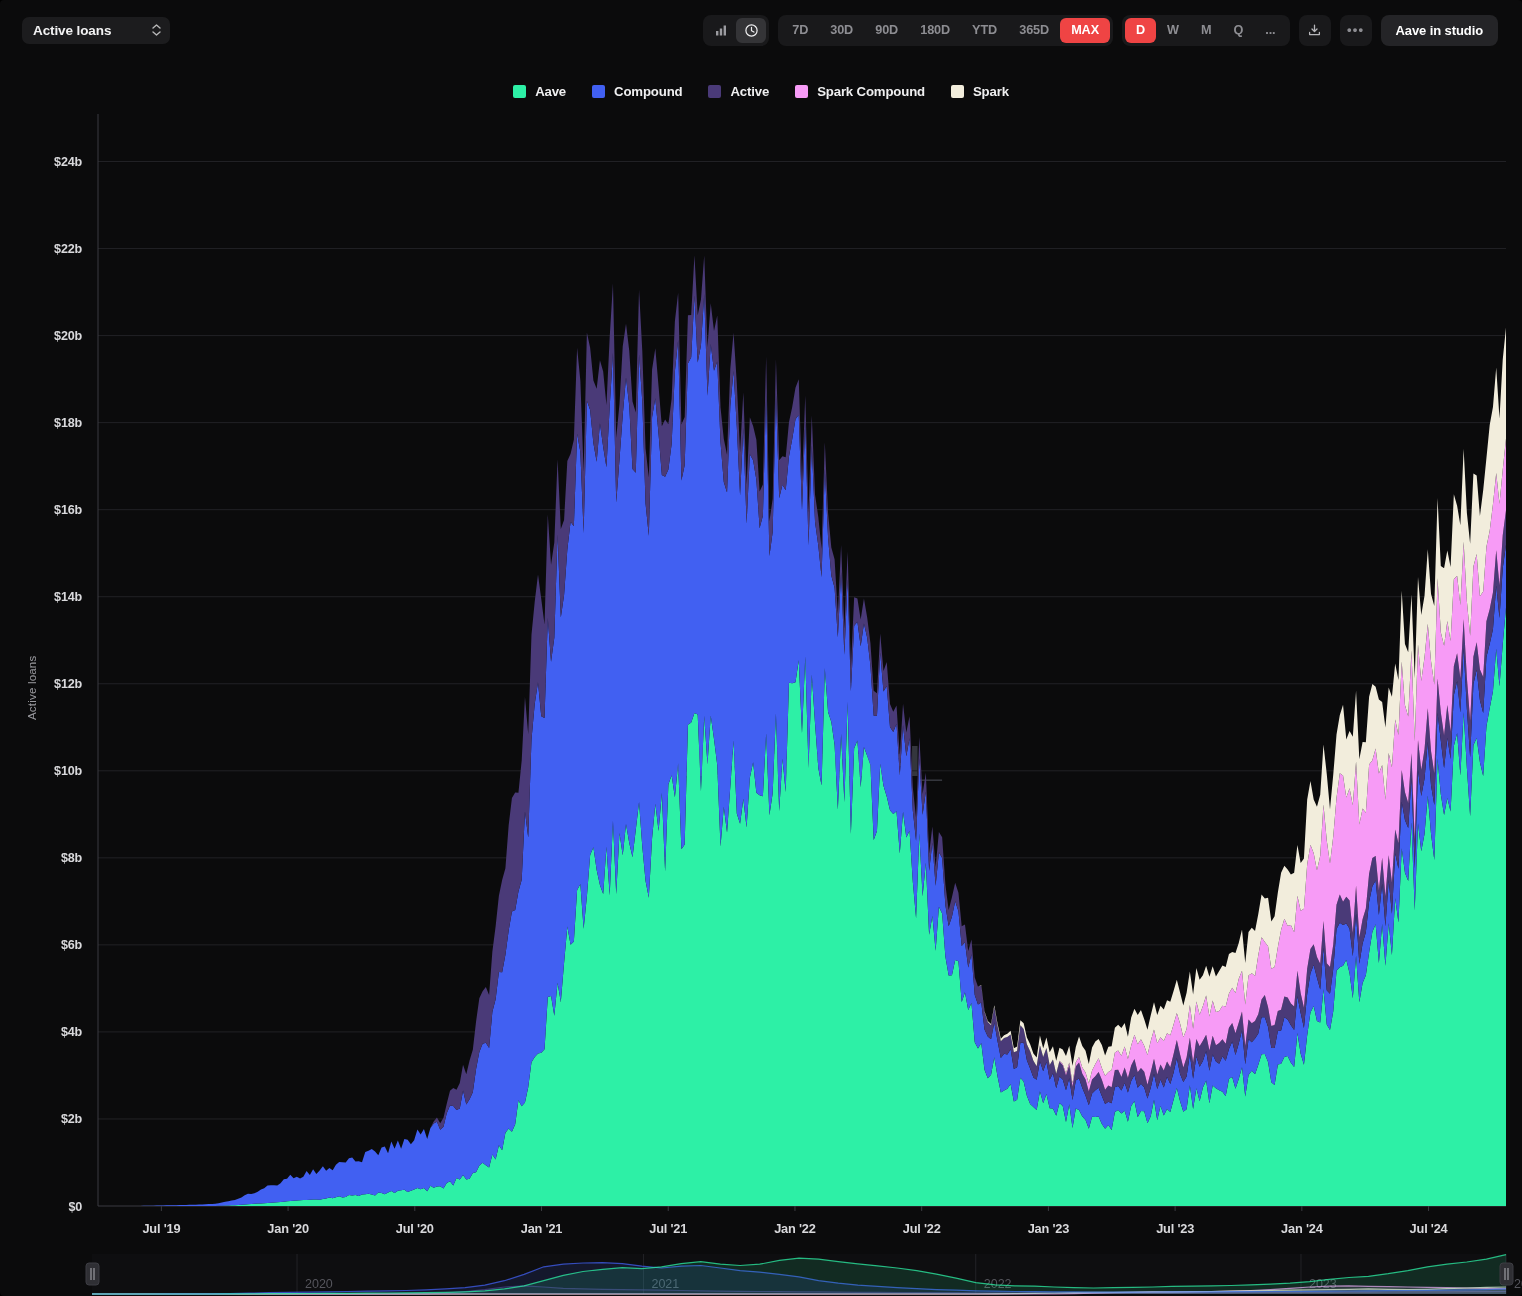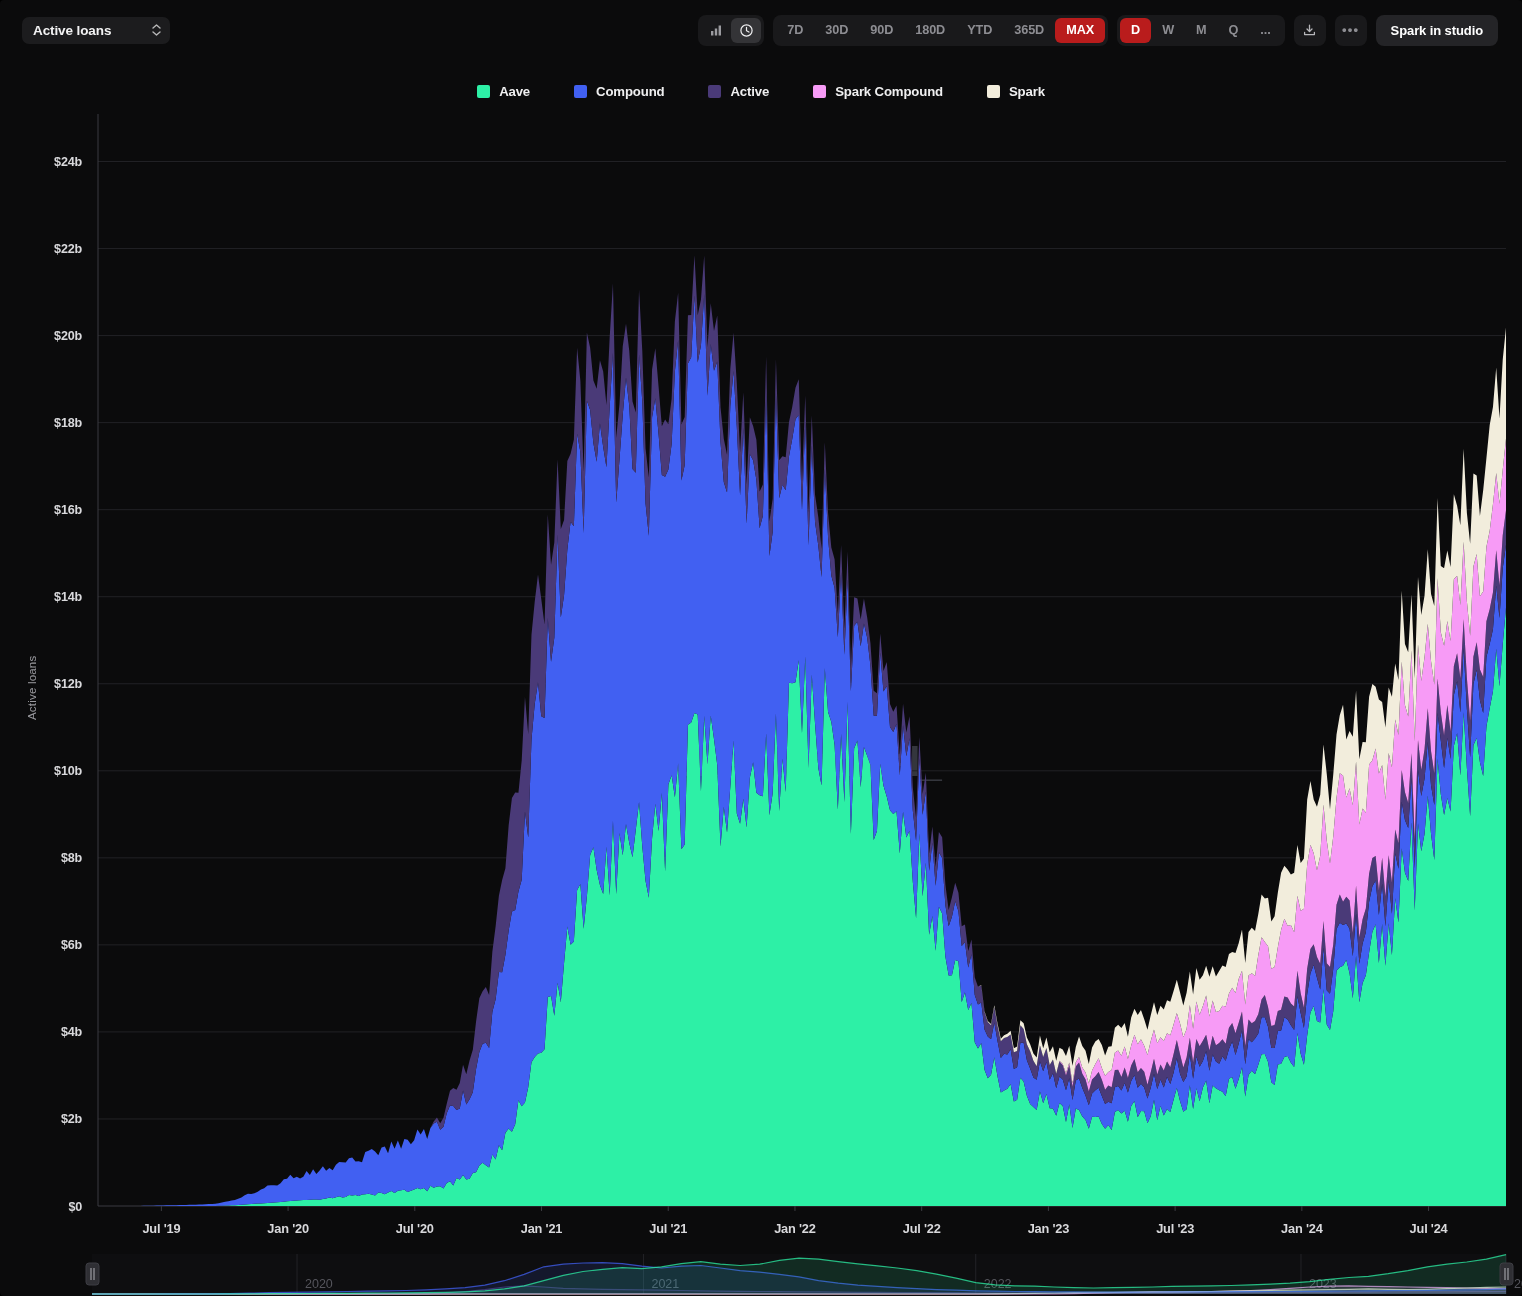--- a/index.html
+++ b/index.html
@@ -38,21 +38,21 @@
     display: flex; align-items: center;
     background: #19191b; border-radius: 8px; padding: 3px;
     height: 31px;
   }
   .seg-btn {
     display: flex; align-items: center; justify-content: center;
     height: 25px; padding: 0 11px; border-radius: 6px;
     font-size: 12.7px; font-weight: 700; color: #8d8d92;
     letter-spacing: -0.1px; white-space: nowrap;
   }
-  .seg-btn.active { background: #b91c1c; color: #fff; }
+  .seg-btn.active { background: #ef4444; color: #fff; }
   .icon-btn {
     display: flex; align-items: center; justify-content: center;
     width: 30px; height: 25px; border-radius: 6px; color: #9b9ba0;
   }
   .icon-btn.active { background: #343437; color: #f0f0f2; }
   .solo-btn {
     display: flex; align-items: center; justify-content: center;
     width: 32px; height: 31px; border-radius: 8px;
     background: #19191b; color: #b6b6ba;
   }
@@ -60,21 +60,21 @@
   .studio-btn {
     display: flex; align-items: center; justify-content: center;
     height: 31px; padding: 0 15px; border-radius: 8px;
     background: #242427; color: #fff;
     font-size: 13px; font-weight: 700; letter-spacing: -0.1px;
   }
 
   
   #legend {
     position: absolute; top: 84px; left: 0; width: 1522px;
-    display: flex; align-items: flex-start; justify-content: center; gap: 44px;
+    display: flex; align-items: flex-start; justify-content: center; gap: 26px;
   }
   .lg-item { display: flex; align-items: center; gap: 9px; }
   .lg-swatch { width: 13px; height: 13px; border-radius: 2px; }
   .lg-label { font-size: 13.2px; font-weight: 700; color: #efeff0; letter-spacing: -0.15px; }
 
   
   #plot-area { position: absolute; left: 0; top: 100px; width: 1522px; height: 1140px; }
   #ylabel {
     position: absolute; left: 26px; top: 620px;
     transform: rotate(-90deg); transform-origin: left top;
@@ -157,21 +157,21 @@
         <svg width="15" height="15" viewBox="0 0 15 15">
           <path d="M7.5 2.2 V8.2 M5 6 L7.5 8.6 L10 6" fill="none" stroke="currentColor" stroke-width="1.3" stroke-linecap="round" stroke-linejoin="round"></path>
           <path d="M2.6 9.4 V11.6 H12.4 V9.4" fill="none" stroke="currentColor" stroke-width="1.3" stroke-linecap="round" stroke-linejoin="round"></path>
         </svg>
       </div>
 
       <div class="solo-btn">
         <span class="dots">•••</span>
       </div>
 
-      <div class="studio-btn">Spark in studio</div>
+      <div class="studio-btn">Aave in studio</div>
     </div>
   </div>
 
   <div id="legend">
     <div class="lg-item">
       <span class="lg-swatch" style="background:#2DF0A6"></span>
       <span class="lg-label">Aave</span>
     </div>
     <div class="lg-item">
       <span class="lg-swatch" style="background:#4160F2"></span>

